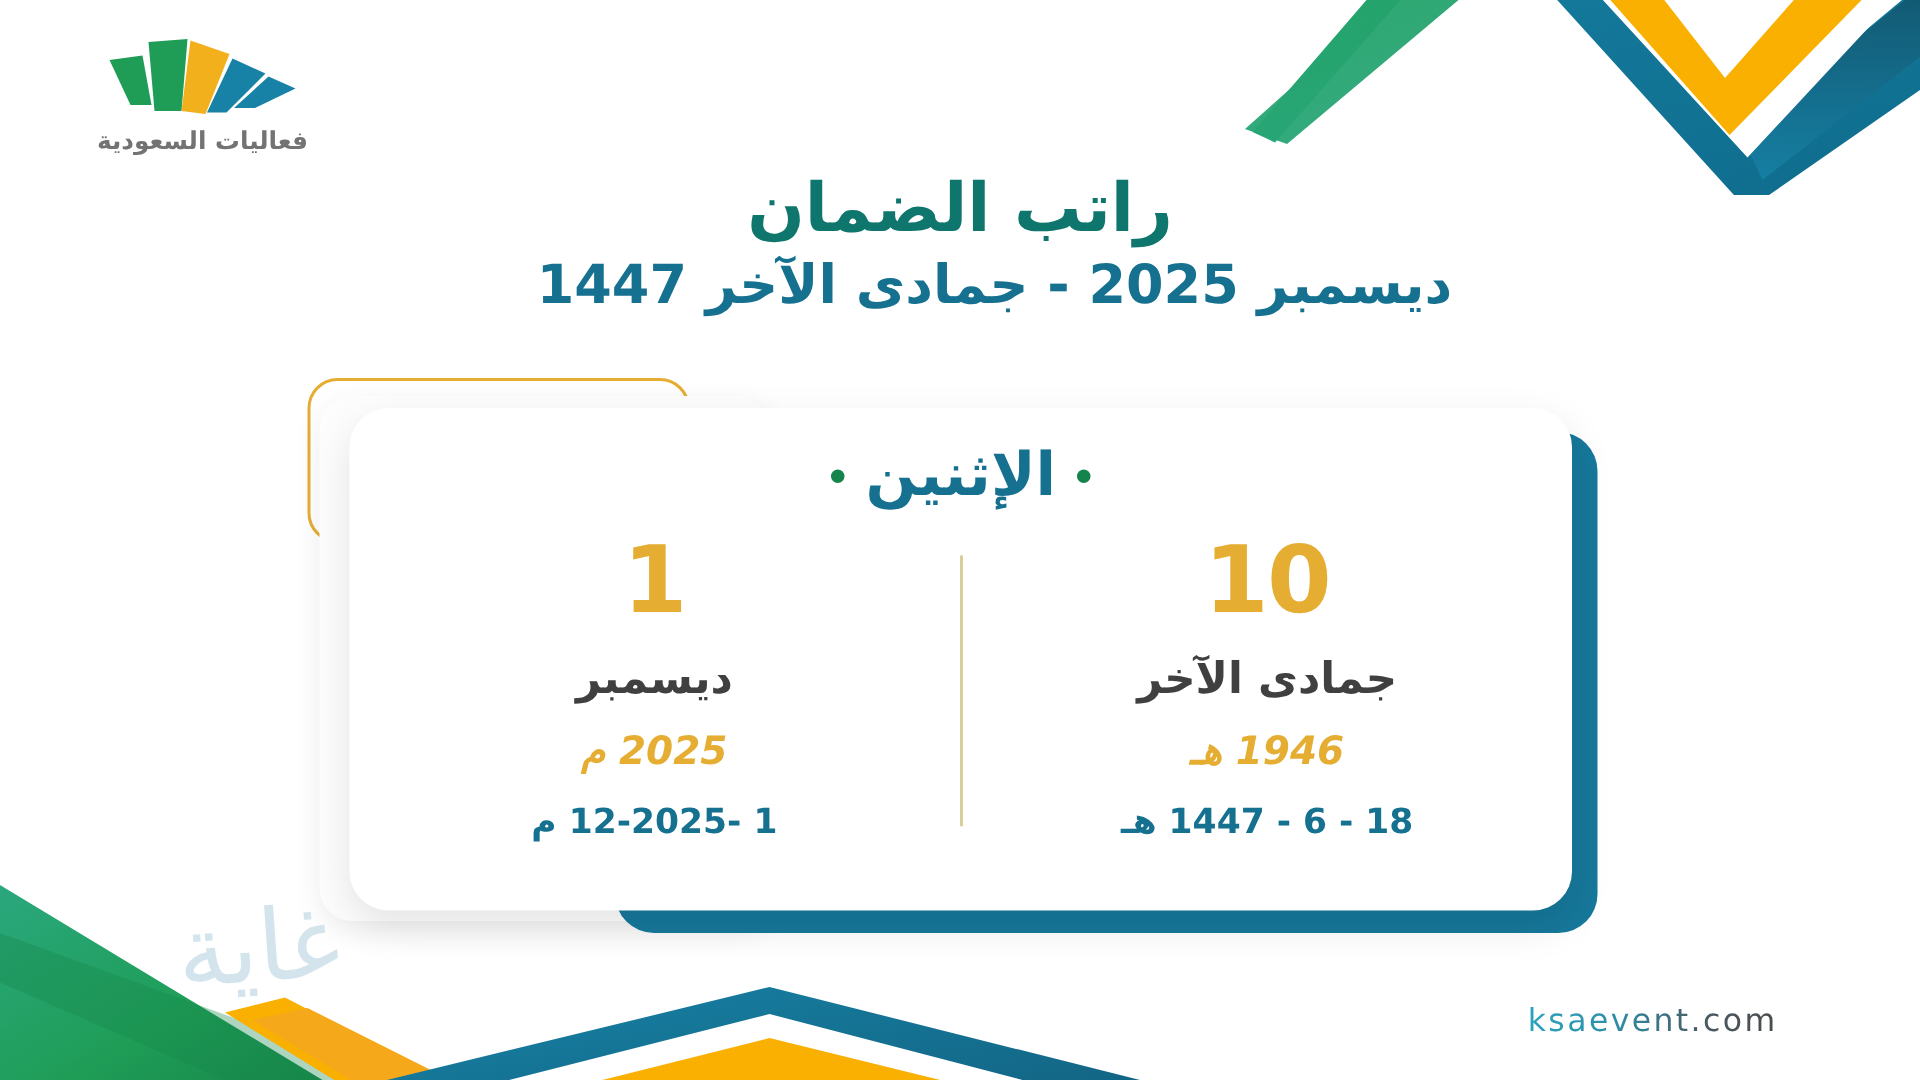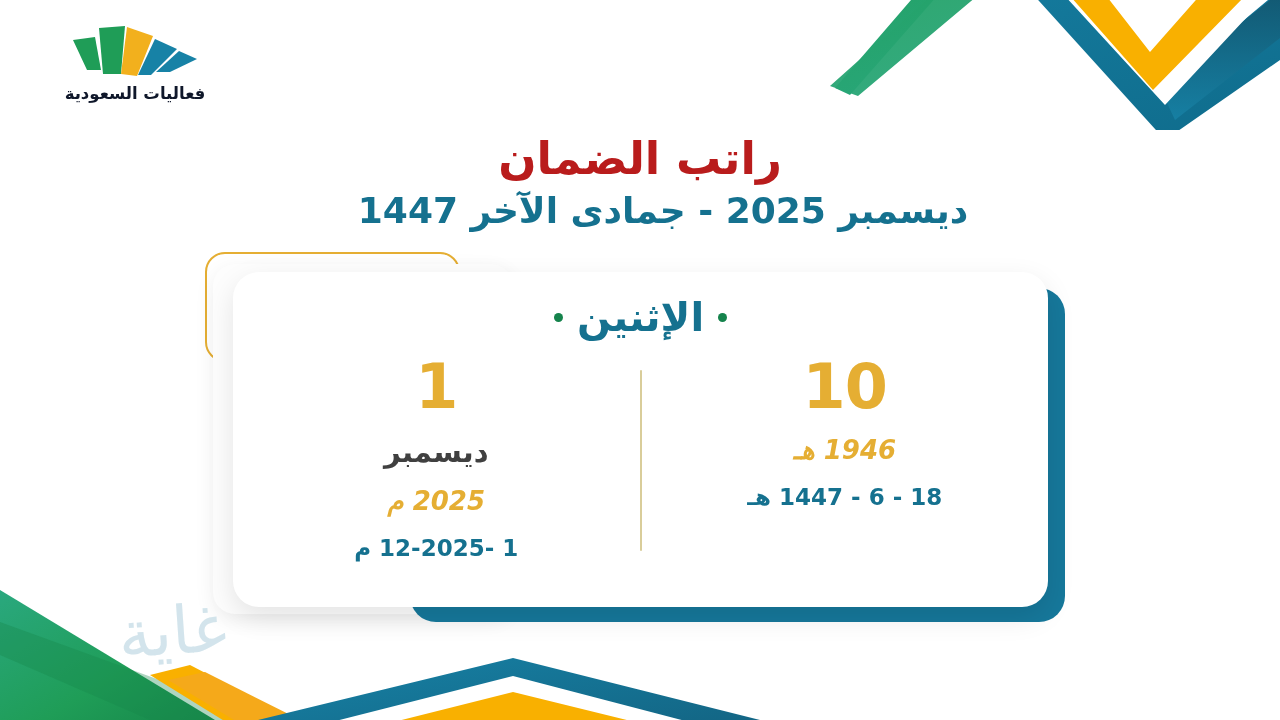--- a/index.html
+++ b/index.html
@@ -33,39 +33,38 @@
     position:absolute;
     left:40px; top:18px;
     width:190px;
     text-align:center;
   }
   #logo-mark { width:160px; height:62px; display:block; margin:0 auto; }
   #logo-text {
     margin-top:4px;
     font-size:16.5px;
     font-weight:700;
-    color:#0f172a;
+    color:#737373;
     letter-spacing:0.5px;
     direction:rtl;
   }
 
   
   #title-block {
     position:absolute;
     left:0; right:0; top:112px;
     text-align:center;
     direction:rtl;
   }
   #main-title {
     font-size:45px;
     font-weight:700;
-    color:#b91c1c;
+    color:#0f766e;
     line-height:1.18;
     letter-spacing:0.5px;
-    margin-top:20px;
   }
   #sub-title {
     margin-top:4px;
     font-size:36px;
     font-weight:700;
     color:#15718f;
     line-height:1.2;
     margin-left:46px;
   }
 
@@ -312,33 +311,35 @@
       <div id="day-header">
         <span class="day-dot"></span>
         <span id="day-name">الإثنين</span>
         <span class="day-dot"></span>
       </div>
 
       <div id="columns">
 
         <div class="date-col">
           <div class="col-number">10</div>
+          <div class="col-month">جمادى الآخر</div>
           <div class="col-year">1946 هـ</div>
           <div class="col-full">18 - 6 - 1447 هـ</div>
         </div>
 
         <div id="col-divider"></div>
 
         <div class="date-col">
           <div class="col-number">1</div>
           <div class="col-month">ديسمبر</div>
           <div class="col-year">2025 م</div>
           <div class="col-full">1 -12-2025 م</div>
         </div>
 
       </div>
     </div>
   </div>
 
   <div id="watermark-ghaya">غاية</div>
 
+  <div id="site-url">ksaevent.com</div>
 
 </div>
 
 </body></html>

